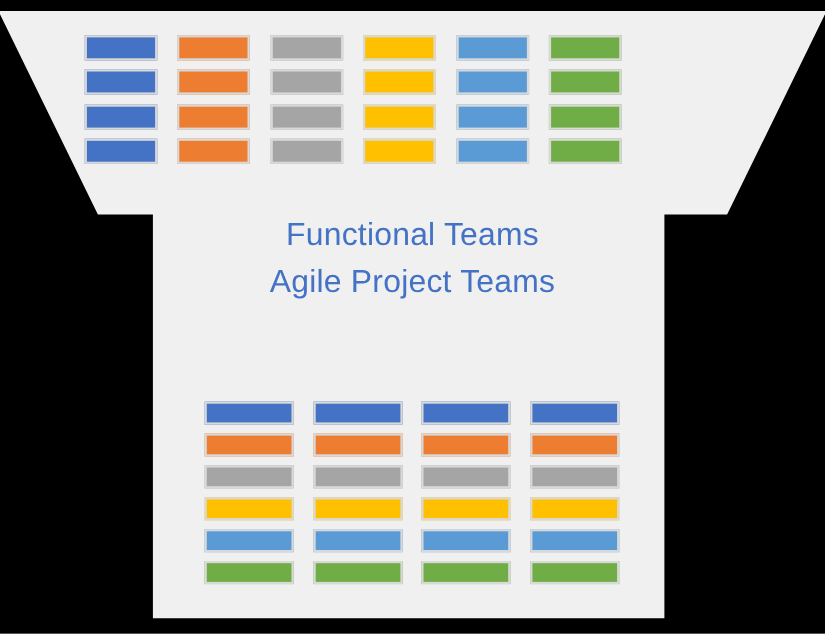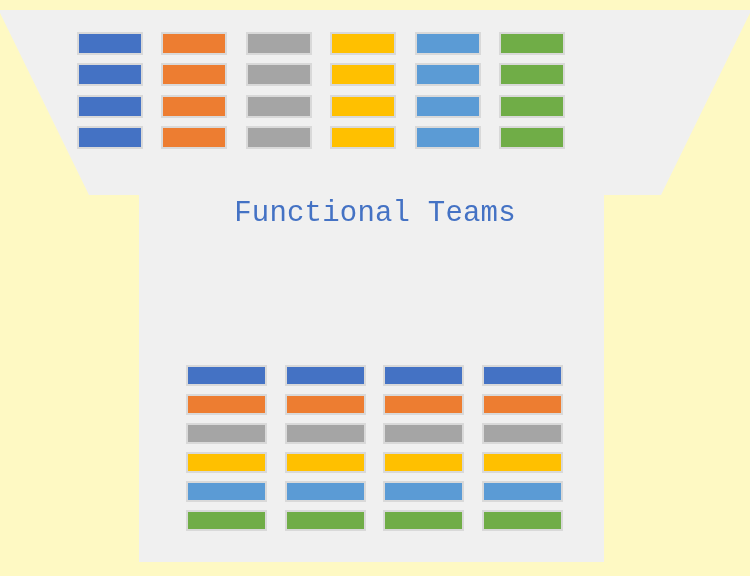--- a/index.html
+++ b/index.html
@@ -79,21 +79,21 @@
     letter-spacing: 0.2px;
     white-space: nowrap;
   }
   #caption .line {
     display: block;
   }
 </style>
 </head>
 <body>
 
-<div id="canvas" style="background: #fef9c3; font-family: Liberation Mono, monospace;">
+<div id="canvas" style="background: #000000;">
 
   <svg id="funnel-shape" viewBox="0 0 750 576" width="750" height="576" xmlns="http://www.w3.org/2000/svg" aria-hidden="true">
     <polygon points="0,10 750,10 750,13 661,195 604,195 604,562 139,562 139,195 89,195 0,13" fill="#F0F0F0"></polygon>
   </svg>
 
   <div class="grid" id="functional-grid">
     <div class="bar" style="background-color: rgb(68, 114, 196); border-color: rgb(217, 217, 217);"></div>
     <div class="bar" style="background-color: rgb(237, 125, 49); border-color: rgb(217, 217, 217);"></div>
     <div class="bar" style="background-color: rgb(165, 165, 165); border-color: rgb(217, 217, 217);"></div>
     <div class="bar" style="background-color: rgb(255, 192, 0); border-color: rgb(217, 217, 217);"></div>
@@ -114,20 +114,21 @@
     <div class="bar" style="background-color: rgb(68, 114, 196); border-color: rgb(217, 217, 217);"></div>
     <div class="bar" style="background-color: rgb(237, 125, 49); border-color: rgb(217, 217, 217);"></div>
     <div class="bar" style="background-color: rgb(165, 165, 165); border-color: rgb(217, 217, 217);"></div>
     <div class="bar" style="background-color: rgb(255, 192, 0); border-color: rgb(217, 217, 217);"></div>
     <div class="bar" style="background-color: rgb(91, 155, 213); border-color: rgb(217, 217, 217);"></div>
     <div class="bar" style="background-color: rgb(112, 173, 71); border-color: rgb(217, 217, 217);"></div>
   </div>
 
   <div id="caption" style="color: rgb(68, 114, 196);">
     <span class="line">Functional Teams</span>
+    <span class="line">Agile Project Teams</span>
   </div>
 
   <div class="grid" id="agile-grid">
     <div class="bar" style="background-color: rgb(68, 114, 196); border-color: rgb(217, 217, 217);"></div>
     <div class="bar" style="background-color: rgb(68, 114, 196); border-color: rgb(217, 217, 217);"></div>
     <div class="bar" style="background-color: rgb(68, 114, 196); border-color: rgb(217, 217, 217);"></div>
     <div class="bar" style="background-color: rgb(68, 114, 196); border-color: rgb(217, 217, 217);"></div>
     <div class="bar" style="background-color: rgb(237, 125, 49); border-color: rgb(217, 217, 217);"></div>
     <div class="bar" style="background-color: rgb(237, 125, 49); border-color: rgb(217, 217, 217);"></div>
     <div class="bar" style="background-color: rgb(237, 125, 49); border-color: rgb(217, 217, 217);"></div>

